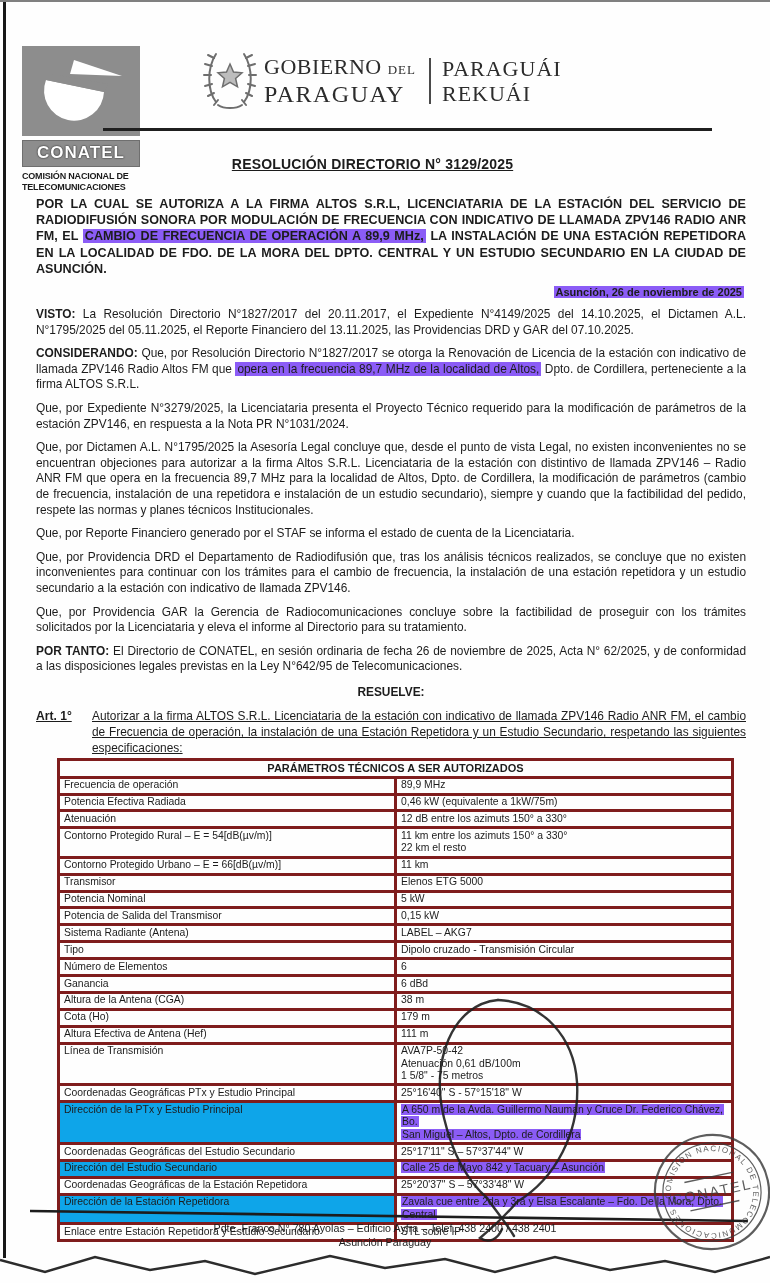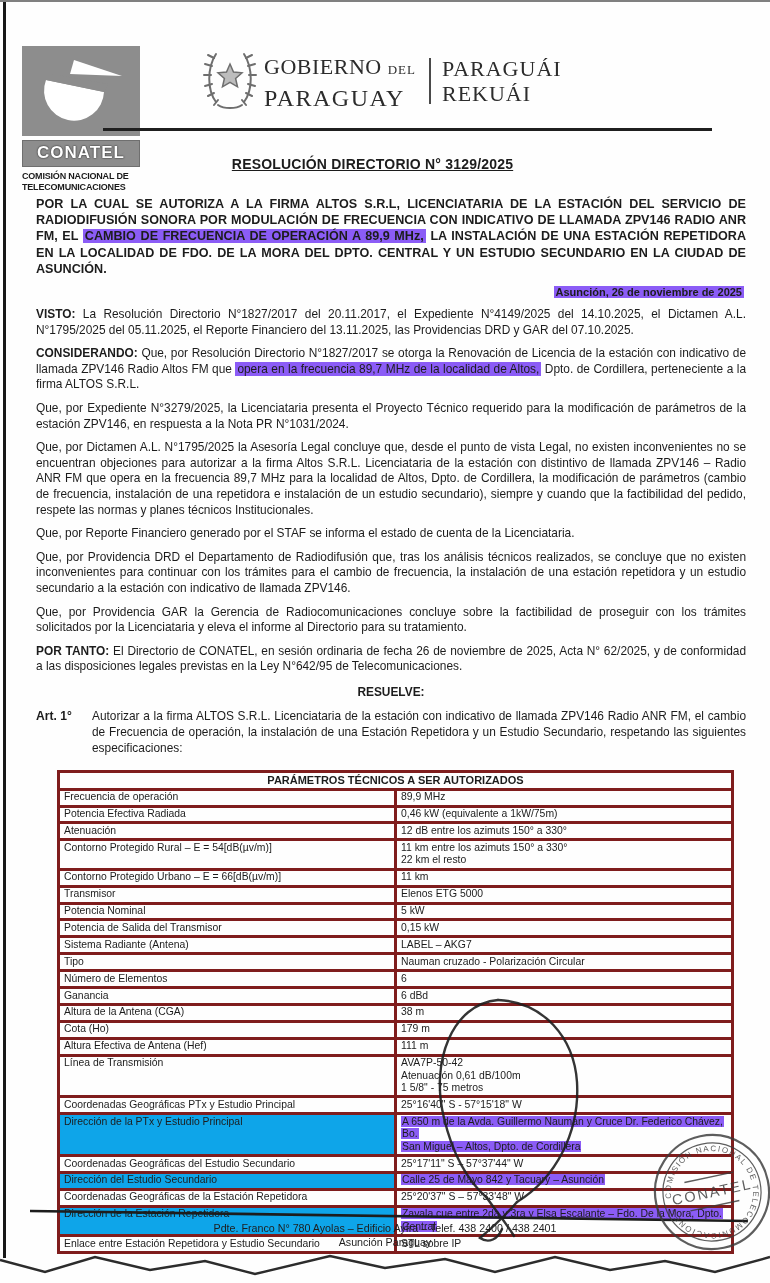--- a/index.html
+++ b/index.html
@@ -16,39 +16,39 @@
   .logo-square { width:118px; height:90px; background:#8d8d8d; position:relative; }
   .logo-name { margin-top:4px; width:116px; background:#8d8d8d; color:#ffffff; font-weight:bold;
     text-align:center; font-size:17px; letter-spacing:1px; padding:2px 0 3px; border:1px solid #6f6f6f;
     text-shadow:0 0 1px #2e2e2e, 0 0 2px #2e2e2e; }
   .logo-sub { margin-top:4px; font-size:9.4px; line-height:10.8px; font-weight:bold; color:#1a1a1a;
     letter-spacing:-0.2px; transform:scaleX(.96); transform-origin:left; white-space:nowrap; }
 
   
   .govblock { position:absolute; left:202px; top:48px; display:flex; align-items:center; }
   .gov-left { margin-left:6px; font-family:"Liberation Serif", serif; color:#2c2c2c; }
-  .gov-l1 { font-size:22px; letter-spacing:.5px; line-height:32px; white-space:nowrap; }
+  .gov-l1 { font-size:22px; letter-spacing:.5px; line-height:24px; white-space:nowrap; }
   .gov-l1 .small-del { font-size:13px; letter-spacing:1px; }
   .gov-l2 { font-size:24px; letter-spacing:1.5px; line-height:25px; }
   .gov-divider { width:2px; height:46px; background:#4a4a4a; margin:0 11px 0 13px; }
   .gov-right { font-family:"Liberation Serif", serif; color:#2c2c2c; font-size:22px; line-height:25px; letter-spacing:1px; }
 
   .hrule { position:absolute; left:103px; top:128px; width:609px; height:3px; background:#1f1f1f; }
   .res-title { position:absolute; left:0; top:156px; width:745px; text-align:center;
     font-weight:bold; font-size:14px; text-decoration:underline; letter-spacing:.2px; }
 
   
   .docbody { position:absolute; left:36px; top:196px; width:710px; }
   .docbody p { margin:0 0 8px 0; font-size:11.9px; line-height:15.6px; text-align:justify; }
   p.intro { font-weight:bold; font-size:12.6px; line-height:16.2px; margin-bottom:9px; }
   .dateline { text-align:right; margin:2px 2px 9px 0; font-weight:bold; font-size:11px; }
   .hl { background:#8b5cf6; padding:0 2px; box-decoration-break:clone; -webkit-box-decoration-break:clone; }
   .lbl { font-weight:bold; }
   .resuelve { text-align:center !important; font-weight:bold; font-size:12.4px; margin:10px 0 9px !important; }
-  .art { display:flex; margin-bottom:14px; }
+  .art { display:flex; margin-bottom:2px;text-decoration:underline; }
   .artlabel { font-weight:bold; width:56px; flex:none; font-size:12.1px; line-height:15.6px; }
   .arttext { font-size:11.9px; line-height:15.6px; text-align:justify; flex:1; }
 
   
   table.params { border-collapse:collapse; margin-left:21px; width:677px; border:2px solid #262626; table-layout:fixed; }
   .params td { border:3px solid #7f1d1d; font-size:10.4px; line-height:12.4px; padding:0.5px 4px 1px; vertical-align:top; }
   .params td.thead { font-weight:bold; text-align:center; font-size:11px; padding:1px 2px; }
   .params td.c1 { width:305px; }
   .params td.cellhl { background:#0ea5e9; }
   .params .vline span.hl { padding:0 1px; }
@@ -191,21 +191,21 @@
           </tr>
           <tr>
             <td class="c1">Sistema Radiante (Antena)</td>
             <td class="c2">
               <div class="vline"><span>LABEL – AKG7</span></div>
             </td>
           </tr>
           <tr>
             <td class="c1">Tipo</td>
             <td class="c2">
-              <div class="vline"><span>Nauman cruzado - Polarización Circular</span></div>
+              <div class="vline"><span>Dipolo cruzado - Transmisión Circular</span></div>
             </td>
           </tr>
           <tr>
             <td class="c1">Número de Elementos</td>
             <td class="c2">
               <div class="vline"><span>6</span></div>
             </td>
           </tr>
           <tr>
             <td class="c1">Ganancia</td>

